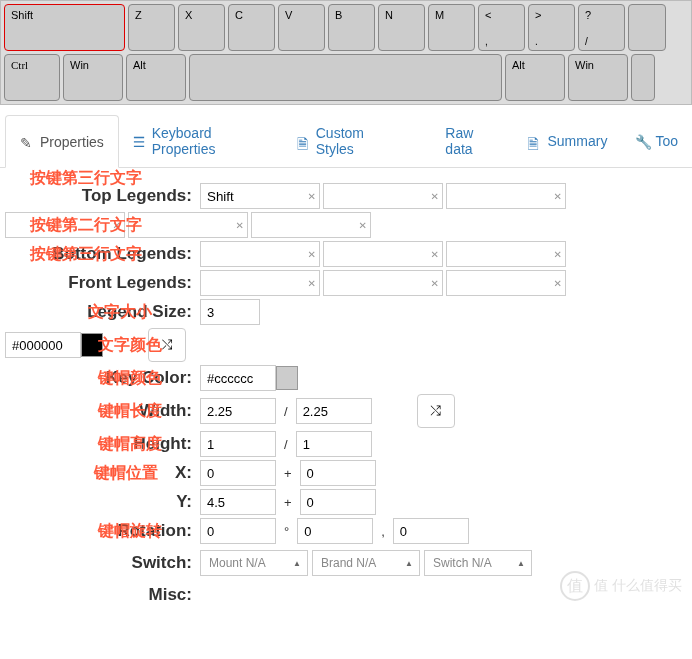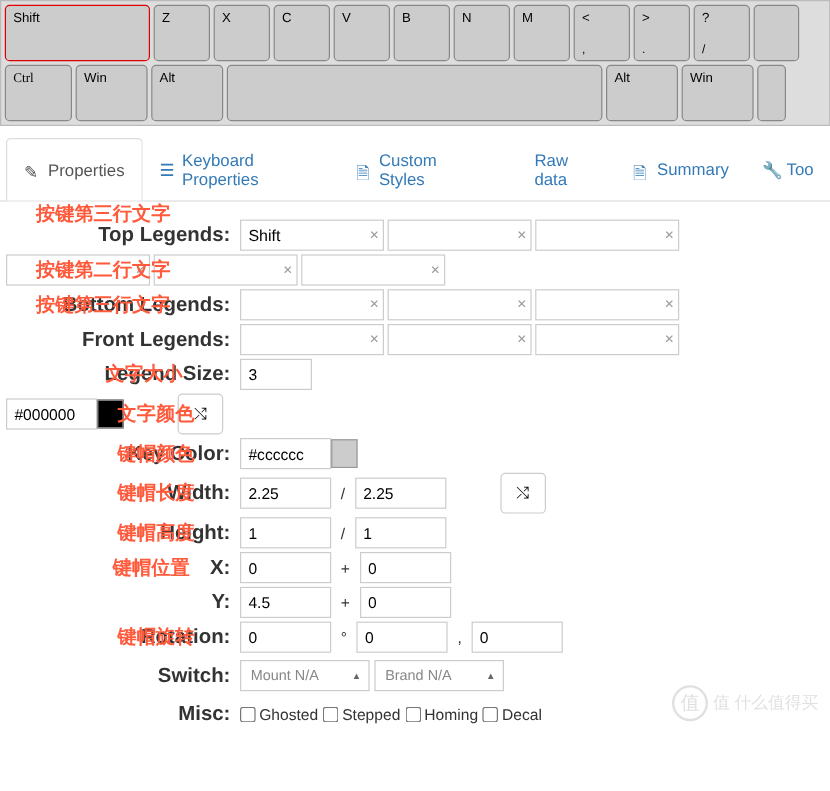--- a/index.html
+++ b/index.html
@@ -179,30 +179,25 @@
 <span class="sep">,</span>
 <input class="inp m" value="0" style="">
     </div>
 
 
 <div class="row" style="margin-top:6px">
 <div class="lbl">Switch:</div>
 <div style="display:flex;gap:4px">
 <div class="sel-box">Mount N/A</div>
 <div class="sel-box">Brand N/A</div>
+<div class="sel-box">Switch N/A</div>
 </div>
     </div>
 
 <div class="row" style="margin-top:6px">
 <div class="lbl">Misc:</div>
-<div class="chk-group" id="misc-chk">
-        <label><input type="checkbox" style=""> Ghosted</label>
-        <label><input type="checkbox" style=""> Stepped</label>
-        <label><input type="checkbox" style=""> Homing</label>
-        <label><input type="checkbox" style=""> Decal</label>
-      </div>
     </div>
 
 <div class="watermark">
 <span class="wm-icon">值</span>
 <span>值 什么值得买</span>
     </div>
 </div>
 
 </body></html>

